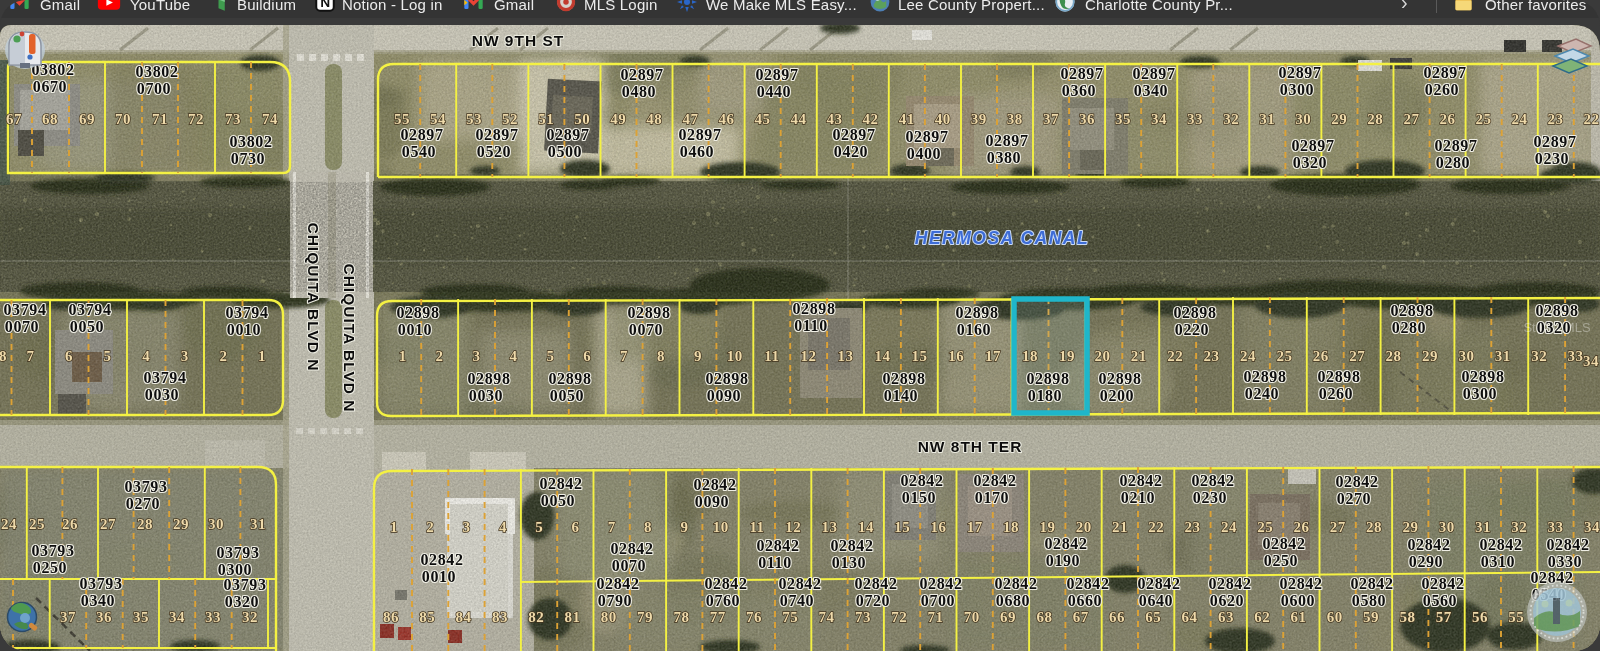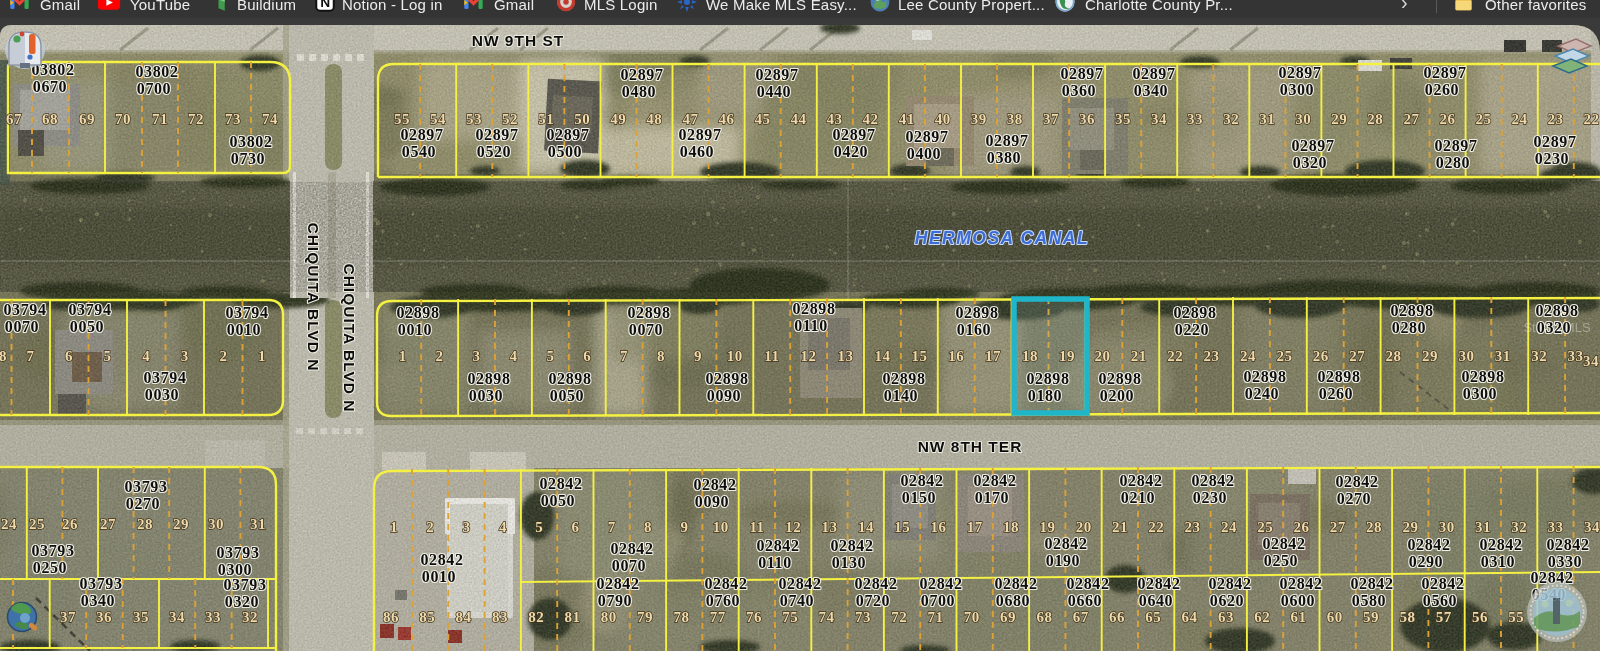--- a/index.html
+++ b/index.html
@@ -1,14 +1,14 @@
 <!DOCTYPE html>
 <html><head><meta charset="utf-8"><title>map</title><style>
 html,body{margin:0;padding:0;background:#3a3a3a;}
-.page{position:relative;width:1600px;height:651px;overflow:hidden;background:#3a3a3a;font-family:"Liberation Sans",sans-serif;}
+.page{position:relative;width:1600px;height:651px;overflow:hidden;background:#3a3a3a;font-family:"Liberation Sans",sans-serif;border-radius:26px;}
 .bar{position:absolute;left:0;top:0;width:1600px;height:18px;background:#343434;overflow:hidden;}
 .bi{position:absolute;top:-4px;font-size:15px;color:#ececec;white-space:nowrap;letter-spacing:0.2px;}
 .bic{position:absolute;top:-8px;width:22px;height:22px;}
 svg text{font-family:"Liberation Serif",serif;}
 .lot{fill:#eedaaa;stroke:#40321d;stroke-width:1.45px;paint-order:stroke;font-weight:bold;text-anchor:middle;letter-spacing:0.5px;}
 .pid text{fill:#0e0e0e;stroke:#efeee4;stroke-width:2.2px;paint-order:stroke;stroke-linejoin:round;font-weight:bold;font-size:16px;text-anchor:middle;letter-spacing:0.6px;}
 .st{fill:#0c0c0c;stroke:#ebebe0;stroke-width:2.2px;paint-order:stroke;stroke-linejoin:round;font-weight:bold;font-size:15.5px;text-anchor:middle;font-family:"Liberation Sans",sans-serif;letter-spacing:1px;}
 </style></head><body>
 <div class="page">
 

